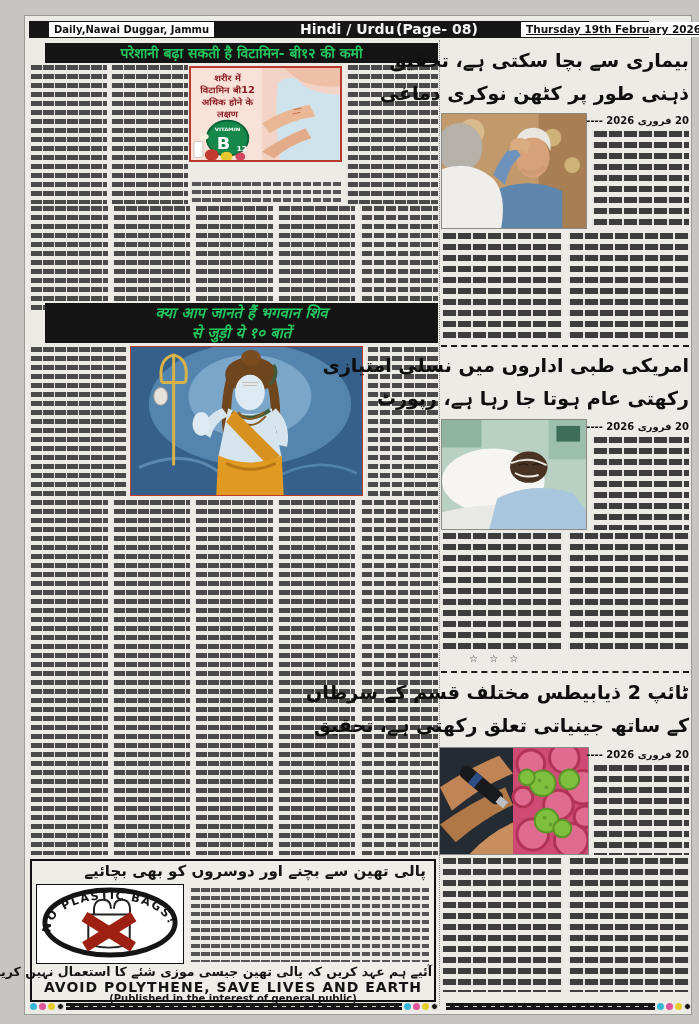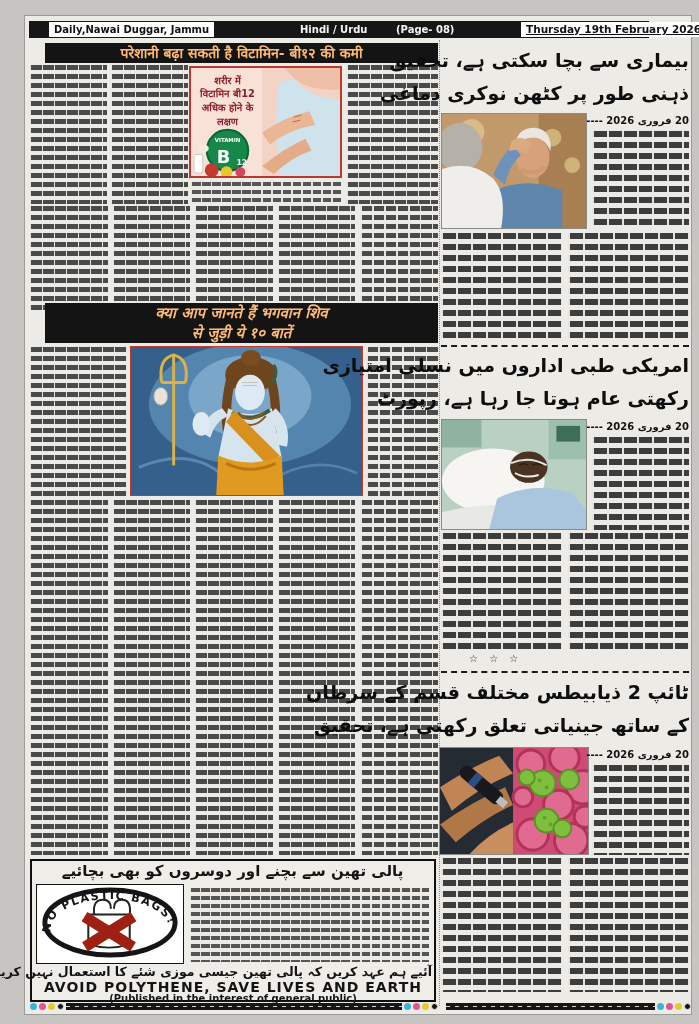--- a/index.html
+++ b/index.html
@@ -11,23 +11,23 @@
   }
   .abs{position:absolute;}
   #page{
     position:absolute;left:24px;top:15px;width:668px;height:1000px;
     background:#edebe6;border:1px solid #9b9a97;box-sizing:border-box;
   }
   
   .masthead{left:4px;top:5px;width:620px;height:17px;background:#161616;}
   .mh-box{position:absolute;background:#ffffff;color:#111;font-weight:bold;
     font-size:10px;line-height:13px;padding:1px 5px;white-space:nowrap;margin-left:14px;}
-  .mh-white{position:absolute;color:#f4f4f4;font-weight:bold;font-size:10px;line-height:17px;white-space:nowrap;padding-left:15px;}
-  
-  .hbar{background:#141414;color:#fdba74;text-align:center;font-weight:bold;}
+  .mh-white{position:absolute;color:#f4f4f4;font-weight:bold;font-size:14px;line-height:17px;white-space:nowrap;padding-left:15px;}
+  
+  .hbar{background:#141414;color:#22c55e;text-align:center;font-weight:bold;}
   .hbar1{left:20px;top:27px;width:393px;height:20px;font-size:14px;line-height:20px;}
   .hbar2{left:20px;top:287px;width:393px;height:40px;font-size:15px;line-height:19.5px;font-style:italic;padding-top:1px;box-sizing:border-box;}
   
   .greek-hi{
     background-image:
       repeating-linear-gradient(90deg, rgba(237,235,230,.95) 0 1.5px, rgba(237,235,230,0) 1.5px 12px),
       repeating-linear-gradient(180deg, #4a4a4a 0 5px, #edebe6 5px 9px);
   }
   .greek-ur{
     background-image:
@@ -48,21 +48,21 @@
   .photo svg{display:block;width:100%;height:100%;}
   
   .urdu-sep{left:414px;top:24px;height:966px;width:0;border-left:1px dotted #8f8e8b;}
   .uhead{direction:rtl;text-align:center;font-weight:bold;color:#0e0e0e;
     font-size:19px;line-height:33px;white-space:nowrap;}
   .dateline{direction:rtl;text-align:left;font-weight:bold;font-size:10px;color:#111;white-space:nowrap;}
   .udash{border-top:2px dashed #1a1a1a;}
   .stars{font-size:10px;color:#222;letter-spacing:4px;}
   
   .polybox{left:5px;top:843px;width:406px;height:143px;border:2.5px solid #101010;background:#efede8;box-sizing:border-box;}
-  .poly-title{position:absolute;left:0;right:1px;top:0;height:20px;direction:rtl;text-align:center;
+  .poly-title{position:absolute;left:0;right:8px;top:0;height:20px;direction:rtl;text-align:right;
     font-weight:bold;font-size:15px;line-height:20px;color:#141414;}
   .poly-logo{position:absolute;left:4px;top:23px;width:148px;height:80px;border:1.5px solid #111;background:#fff;box-sizing:border-box;}
   .poly-greek{position:absolute;left:158px;top:27px;right:5px;height:74px;}
   .poly-pledge{position:absolute;left:2px;right:2px;top:103px;direction:rtl;text-align:center;
     font-weight:bold;font-size:12.5px;color:#141414;white-space:nowrap;}
   .poly-eng{position:absolute;left:0;right:0;top:118px;text-align:center;font-weight:bold;
     font-size:14px;letter-spacing:1px;color:#141414;white-space:nowrap;}
   .poly-pub{position:absolute;left:0;right:0;top:132px;text-align:center;font-weight:bold;
     font-size:10px;color:#141414;}
   
@@ -86,21 +86,21 @@
     <div class="mh-white" style="left:256px;">Hindi / Urdu</div>
     <div class="mh-white" style="left:352px;">(Page- 08)</div>
     <div class="mh-box" style="left:478px;top:1px;font-size:10.5px;text-decoration:underline;">Thursday 19th February 2026</div>
   </div>
 
   <div class="abs hbar hbar1">परेशानी बढ़ा सकती है विटामिन- बी१२ की कमी</div>
 
   <div class="abs greek-hi" style="left:5px;top:49px;width:77px;height:139px;"></div>
   <div class="abs greek-hi" style="left:86px;top:49px;width:77px;height:139px;"></div>
 
-  <div class="abs photo red-border" style="left:164px;top:50px;width:153px;height:112px;background:#f8e2d8;">
+  <div class="abs photo red-border" style="left:164px;top:50px;width:153px;height:96px;background:#f8e2d8;">
     <svg viewBox="0 0 151 110" preserveAspectRatio="none">
       <rect width="151" height="110" fill="#f8e2d8"></rect>
       <rect x="72" width="79" height="110" fill="#f3d3c6"></rect>
       <path d="M95 0 h56 v22 Q118 24 104 10 Q98 4 95 0 Z" fill="#eec0a8"></path>
       <path d="M88 18 Q84 60 90 110 L151 110 L151 32 Q118 30 108 14 Q98 8 88 18 Z" fill="#cfe3ed"></path>
       <path d="M72 66 Q94 50 120 44 L126 58 Q100 62 80 78 Z" fill="#eab795"></path>
       <path d="M72 100 Q94 82 116 72 L122 84 Q100 92 84 108 Z" fill="#e3ab88"></path>
       <g stroke="#c5654a" stroke-width="1">
         <line x1="104" y1="50" x2="112" y2="48"></line>
           <line x1="103" y1="55" x2="111" y2="53"></line>

